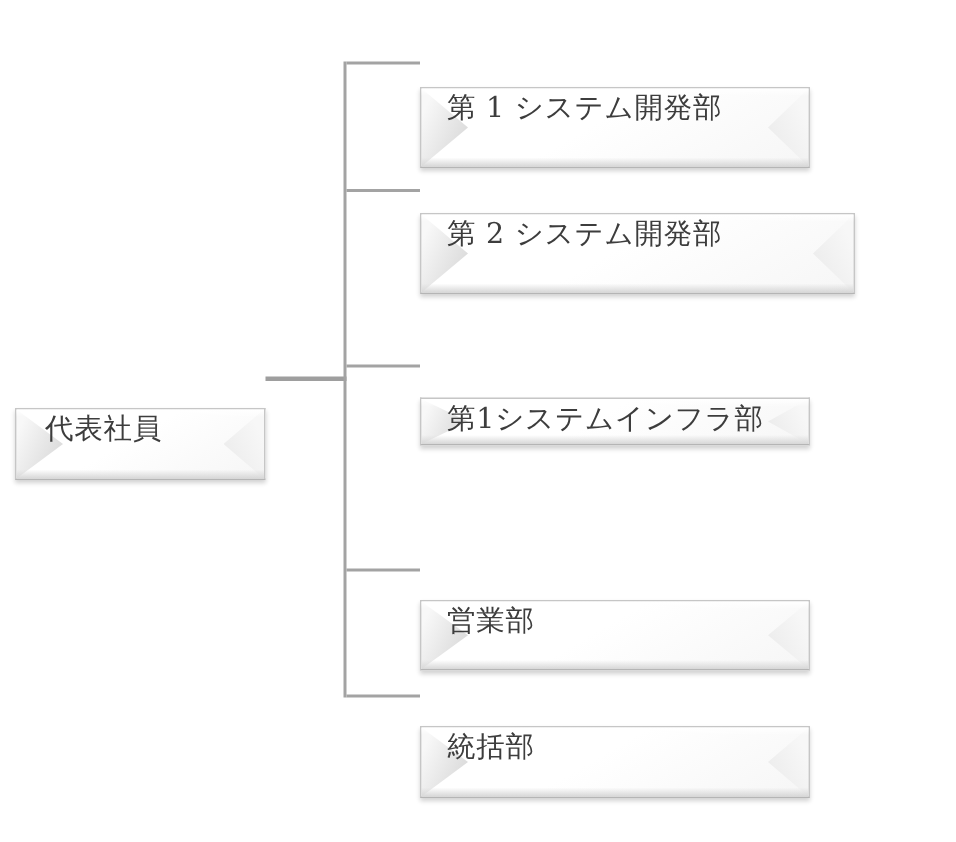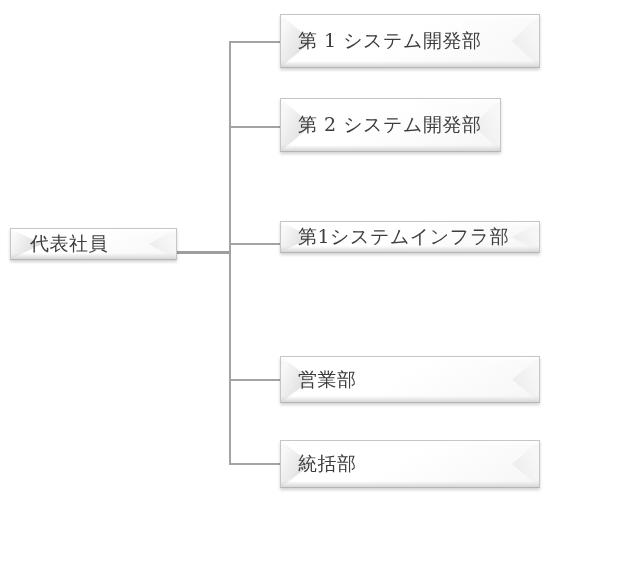--- a/index.html
+++ b/index.html
@@ -19,24 +19,25 @@
   }
   .line.parent { background: #9e9e9e; }
   
   .node {
     position: absolute;
     background: linear-gradient(150deg, #ffffff 45%, #f6f6f6 100%);
     border: 1px solid #c6c6c6;
     border-bottom-color: #b5b5b5;
     box-shadow: 0 2px 3px rgba(0,0,0,0.18);
     display: flex;
-    align-items: center;
+    align-items: flex-start;
     font-size: 19px;
     color: #3d3d3d;
     letter-spacing: 0.5px;
+    margin-top: 44px;
   }
   .bevel-left {
     position: absolute; left: 0; top: 0; bottom: 0; width: 31px;
     background: linear-gradient(115deg, #f8f8f8 15%, #dcdcdc 80%);
     clip-path: polygon(0 0, 100% 50%, 0 100%);
   }
   .bevel-right {
     position: absolute; right: 0; top: 0; bottom: 0; width: 27px;
     background: linear-gradient(245deg, #f7f7f7 20%, #ececec 85%);
     clip-path: polygon(100% 0, 0 50%, 100% 100%);
@@ -51,23 +52,23 @@
   }
   .node-label {
     position: relative;
     z-index: 1;
     padding-left: 17px;
     white-space: nowrap;
   }
   .node.root .node-label { padding-left: 19px; }
 
   
-  #node-root   { left: 10px;  top: 228px; width: 167px; height: 32px; }
+  #node-root   { left: 10px;  top: 228px; width: 167px; height: 48px; }
   #node-dept-0 { left: 280px; top: 14px;  width: 260px; height: 54px; }
-  #node-dept-1 { left: 280px; top: 98px;  width: 221px; height: 54px; }
+  #node-dept-1 { left: 280px; top: 98px;  width: 290px; height: 54px; }
   #node-dept-2 { left: 280px; top: 221px; width: 260px; height: 32px; }
   #node-dept-3 { left: 280px; top: 356px; width: 260px; height: 47px; }
   #node-dept-4 { left: 280px; top: 440px; width: 260px; height: 48px; }
 
   #line-parent   { left: 177px; top: 251px; width: 54px;  height: 3px; }
   #line-trunk    { left: 229px; top: 41px;  width: 2px;   height: 424px; }
   #line-branch-0 { left: 231px; top: 41px;  width: 49px;  height: 2px; }
   #line-branch-1 { left: 231px; top: 126px; width: 49px;  height: 2px; }
   #line-branch-2 { left: 231px; top: 243px; width: 49px;  height: 2px; }
   #line-branch-3 { left: 231px; top: 379px; width: 49px;  height: 2px; }

